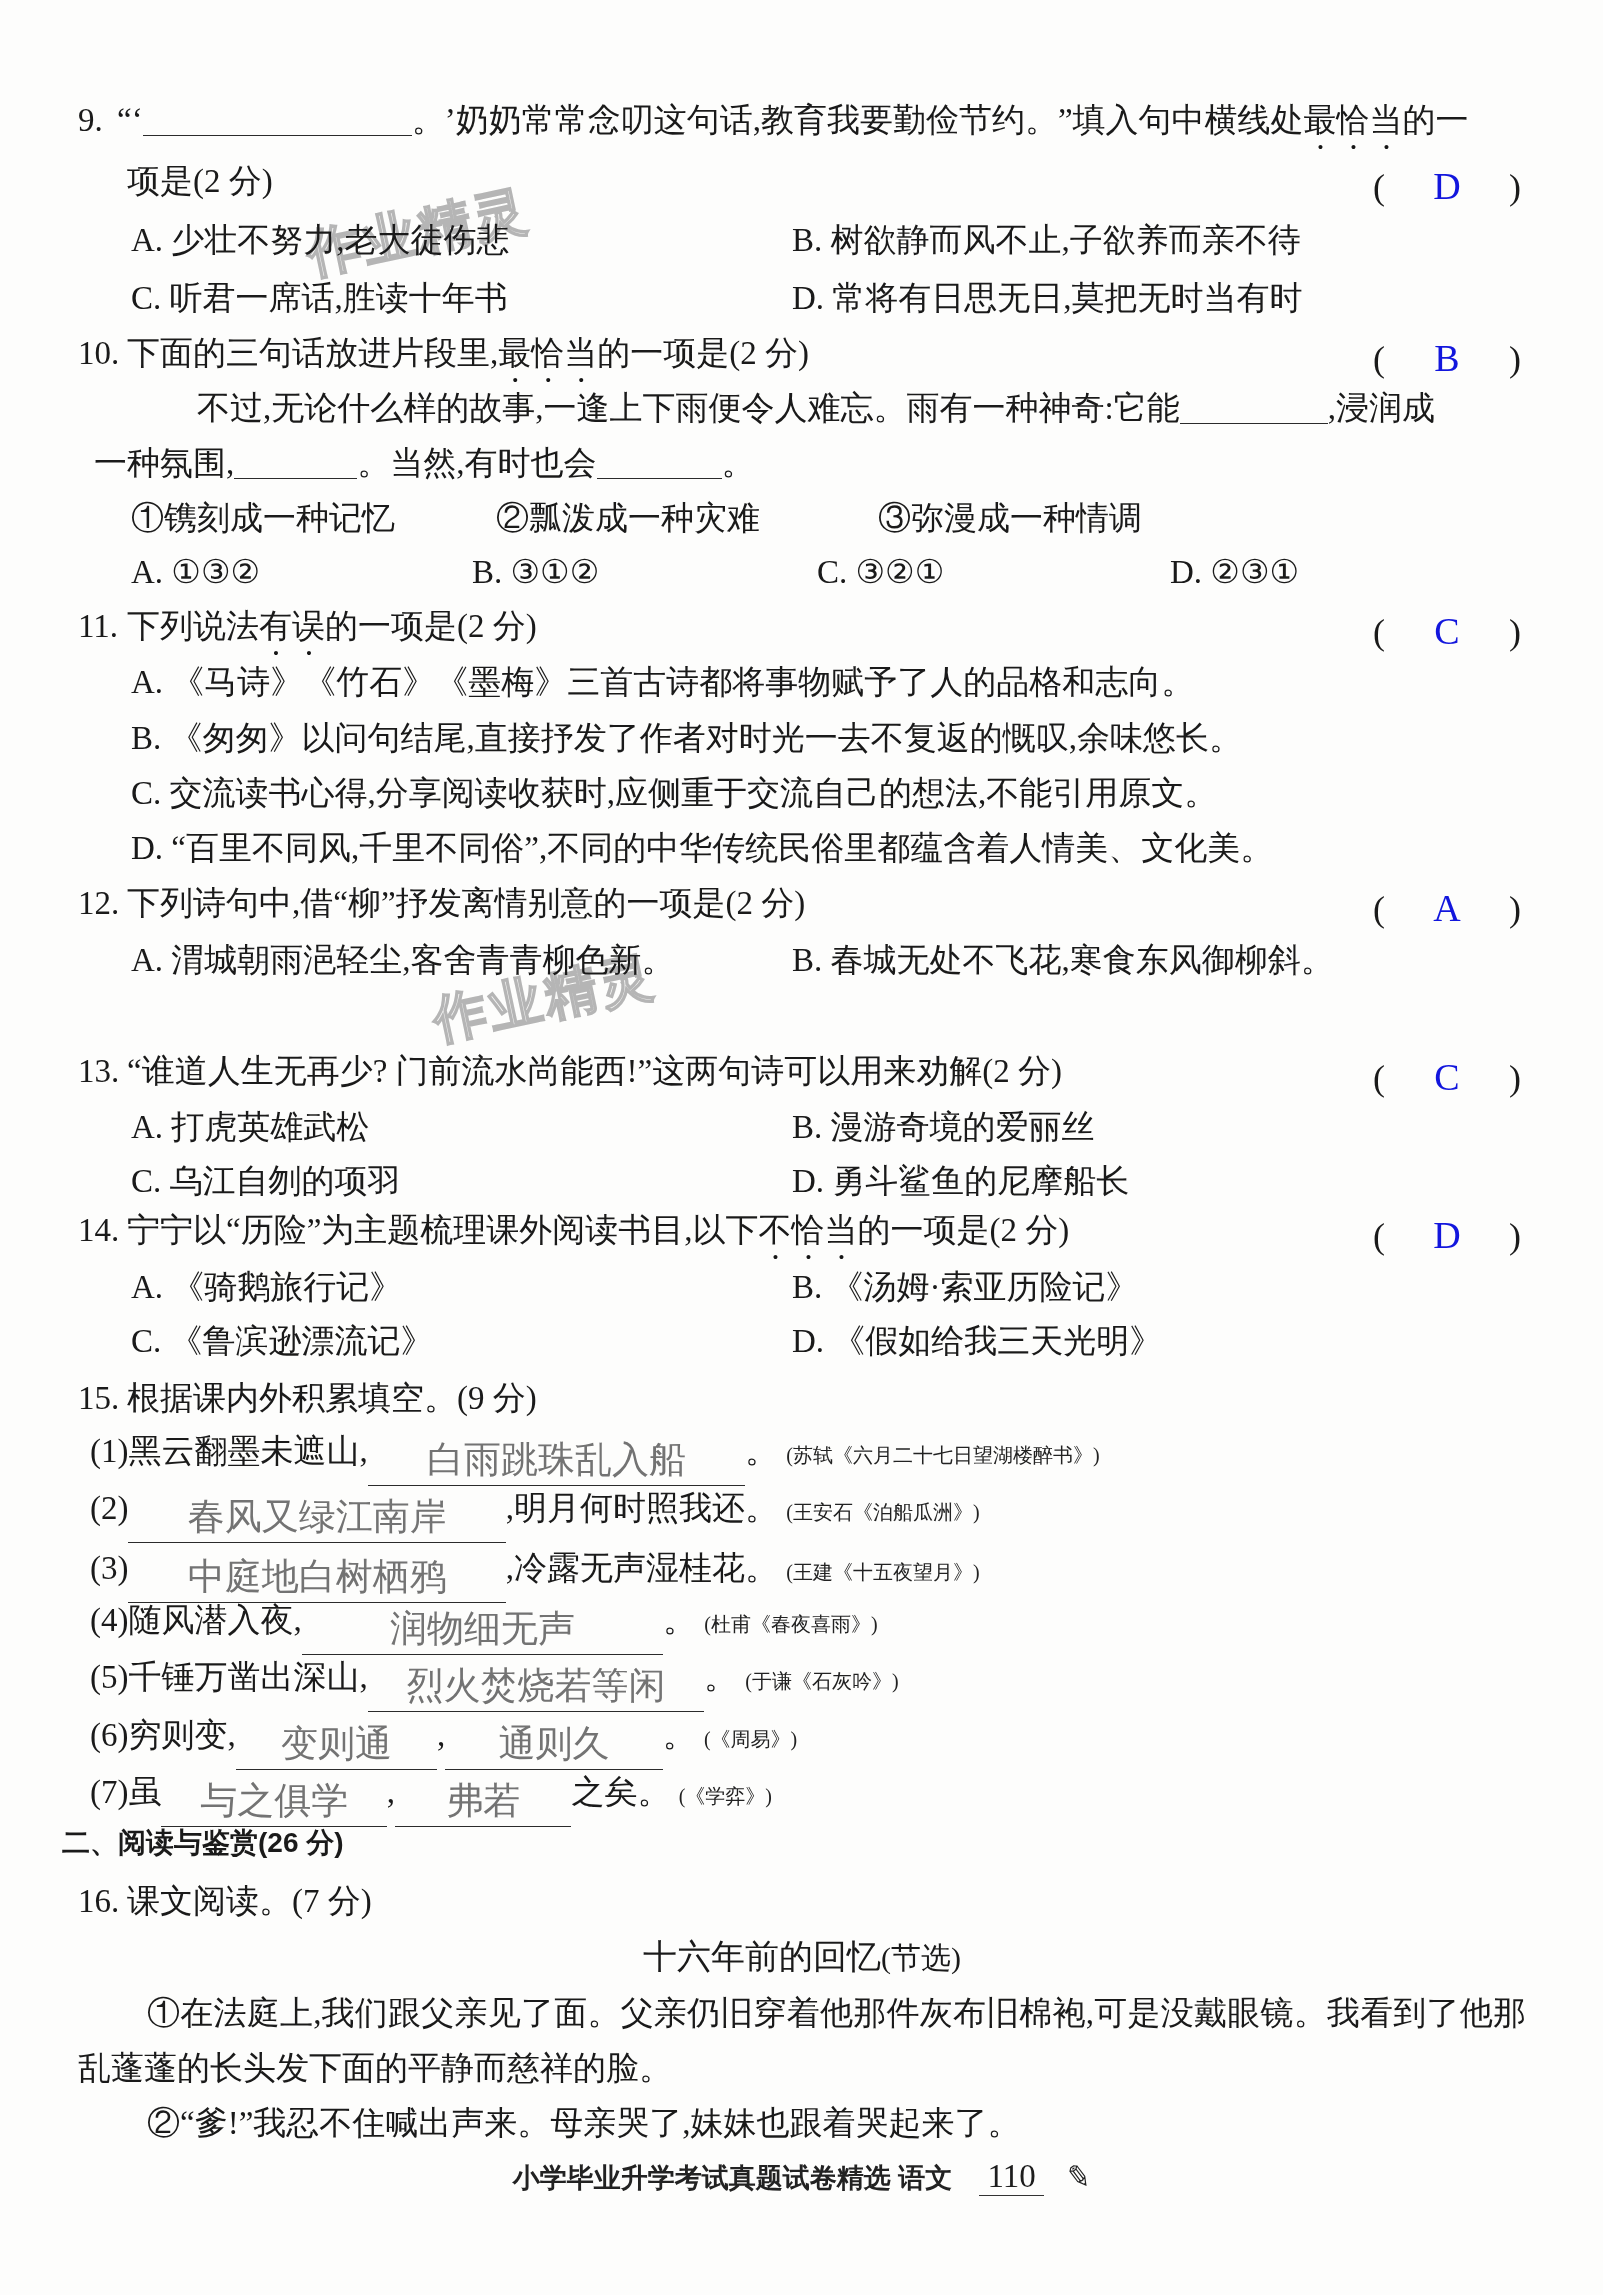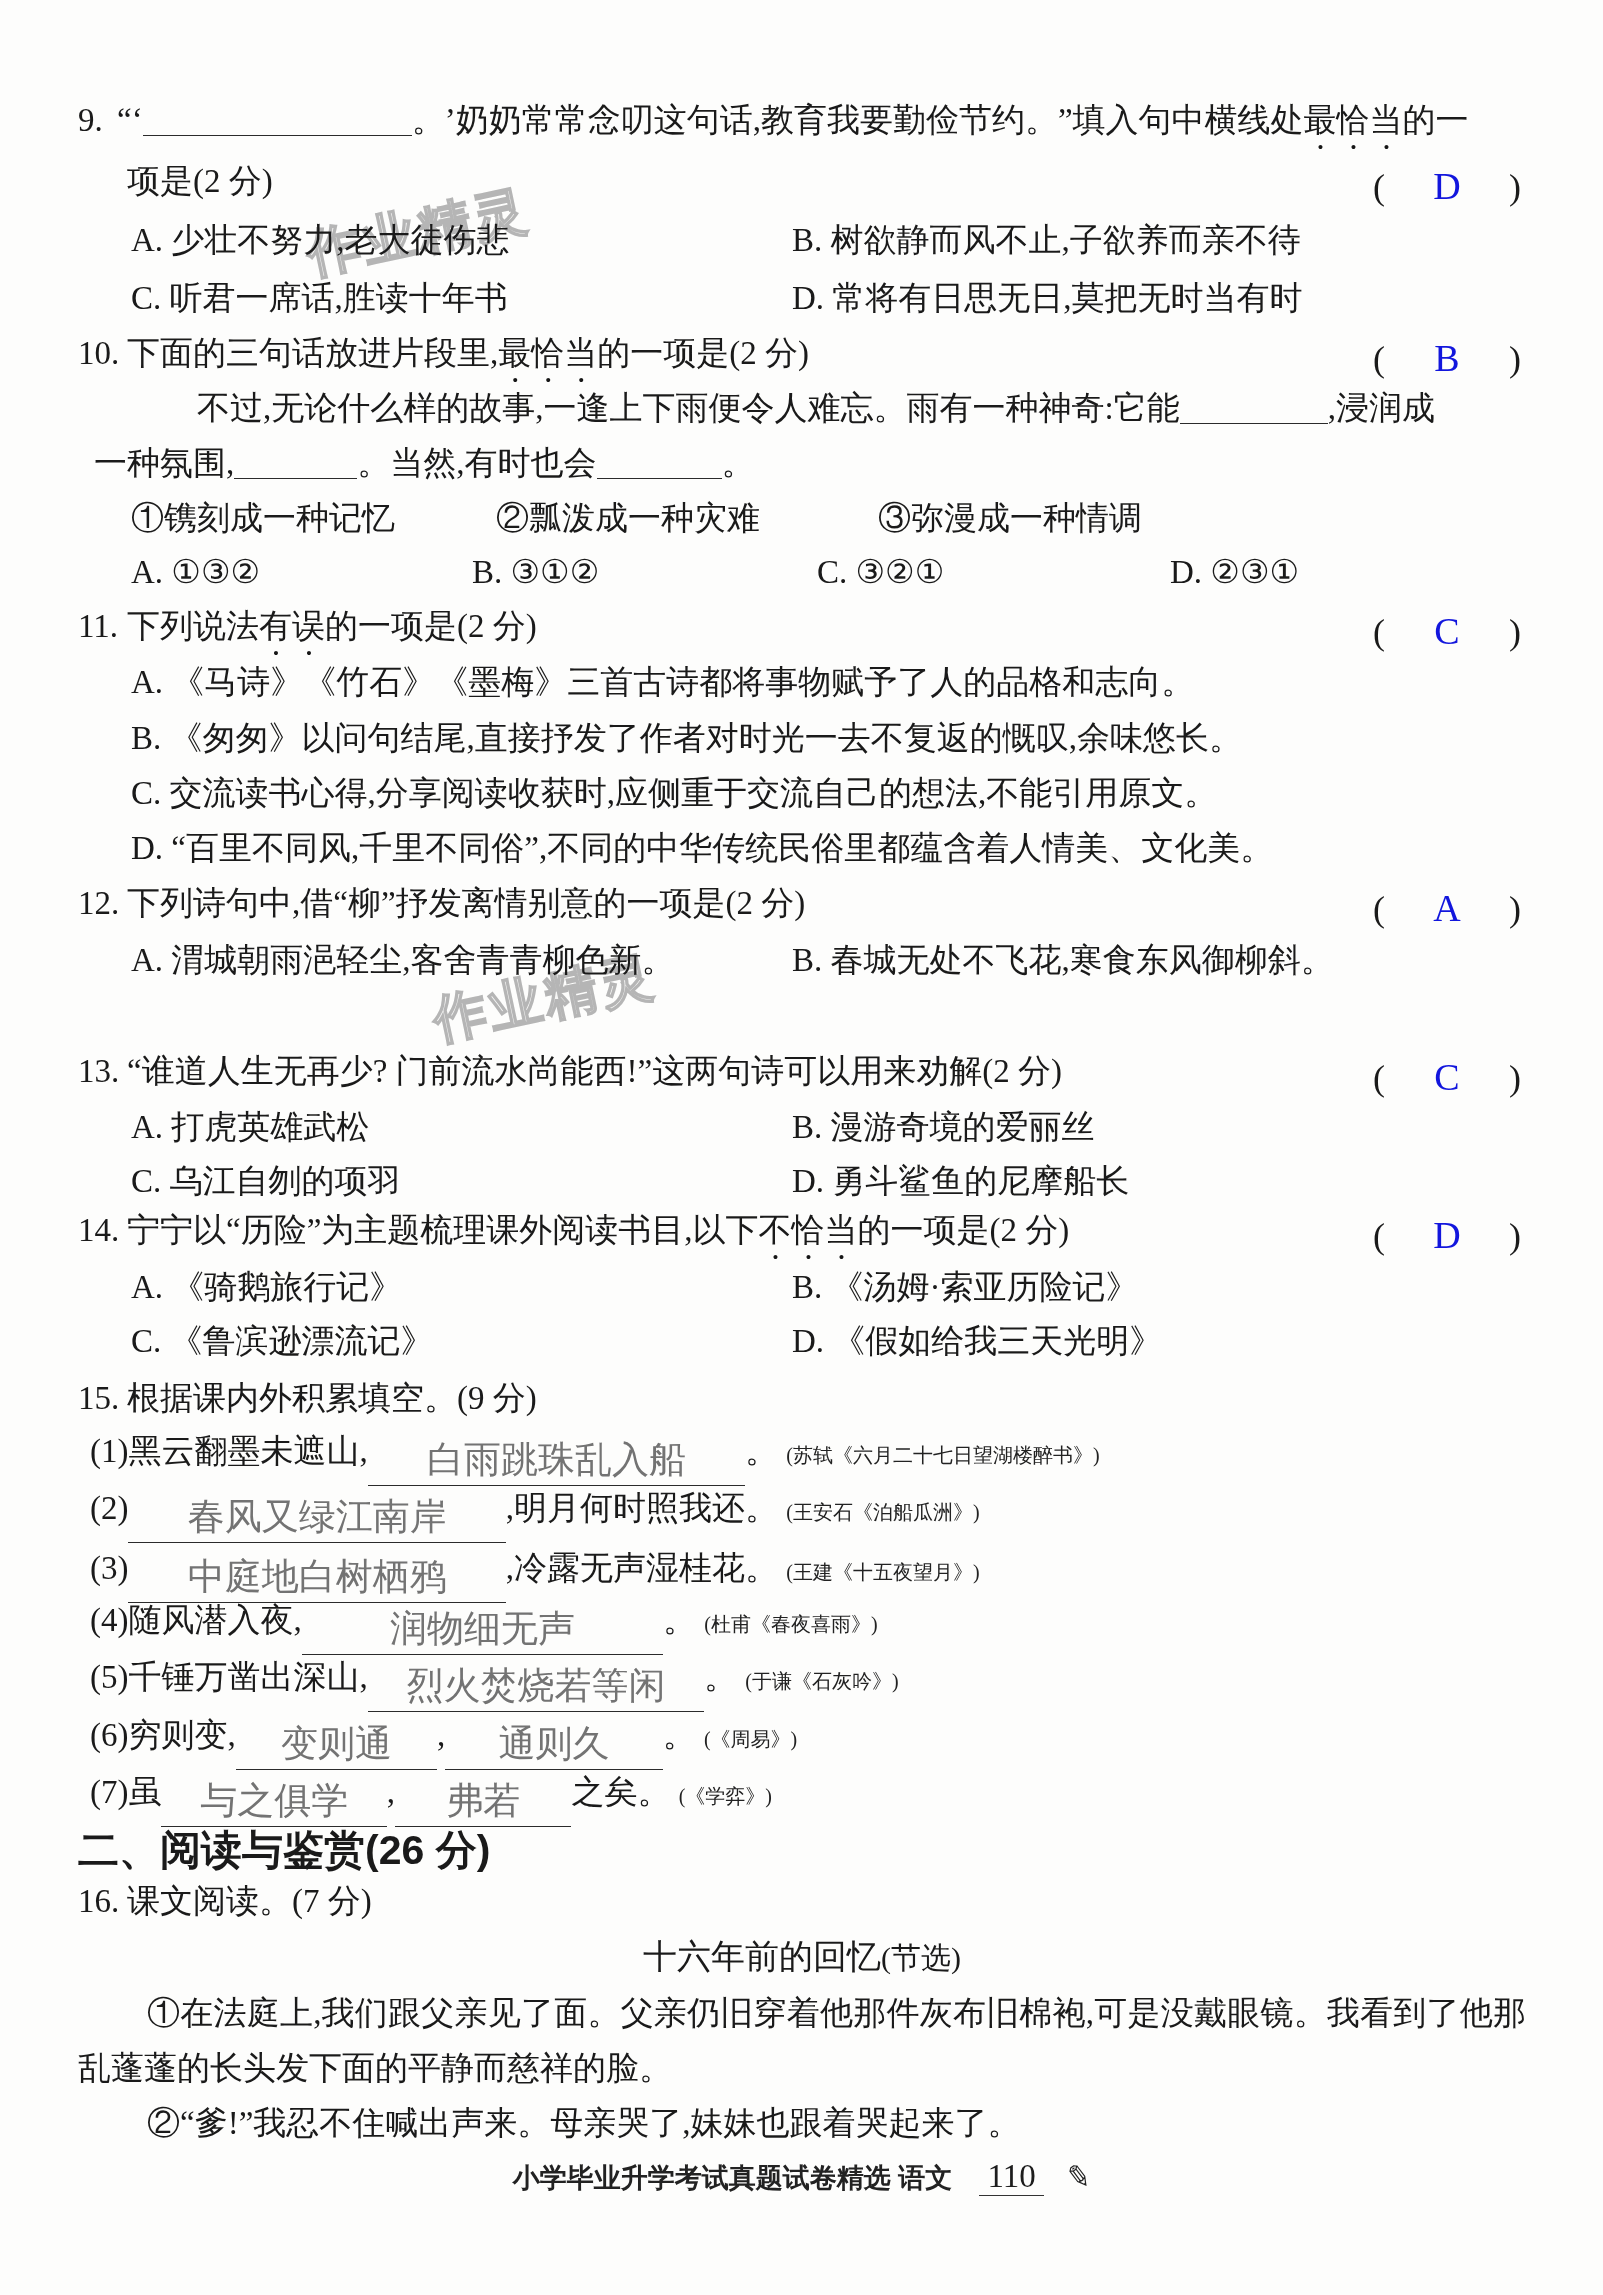--- a/index.html
+++ b/index.html
@@ -192,21 +192,21 @@
   <div class="line" style="left:90px;top:1657px;">
     <span>(5)千锤万凿出深山,</span><span class="fill" style="min-width:320px;">烈火焚烧若等闲</span><span>。</span><span class="source">(于谦《石灰吟》)</span>
   </div>
   <div class="line" style="left:90px;top:1715px;">
     <span>(6)穷则变,</span><span class="fill" style="min-width:185px;">变则通</span><span>,</span><span class="fill" style="min-width:201px;">通则久</span><span>。</span><span class="source">(《周易》)</span>
   </div>
   <div class="line" style="left:90px;top:1772px;">
     <span>(7)虽</span><span class="fill" style="min-width:209px;">与之俱学</span><span>,</span><span class="fill" style="min-width:160px;">弗若</span><span>之矣。</span><span class="source">(《学弈》)</span>
   </div>
 
-  <div class="line section-head" style="left:78px;top:1825px;font-size:41px;">
+  <div class="line section-head" style="left:62px;top:1825px;font-size:28px;">
     <span>二、阅读与鉴赏(26 分)</span>
   </div>
 
   <div class="line" style="left:78px;top:1881px;">
     <span class="qnum">16.</span><span>课文阅读。(7 分)</span>
   </div>
 
   <div class="passage-title" style="top:1934px;">
     <span>十六年前的回忆</span><span class="note">(节选)</span>
   </div>

